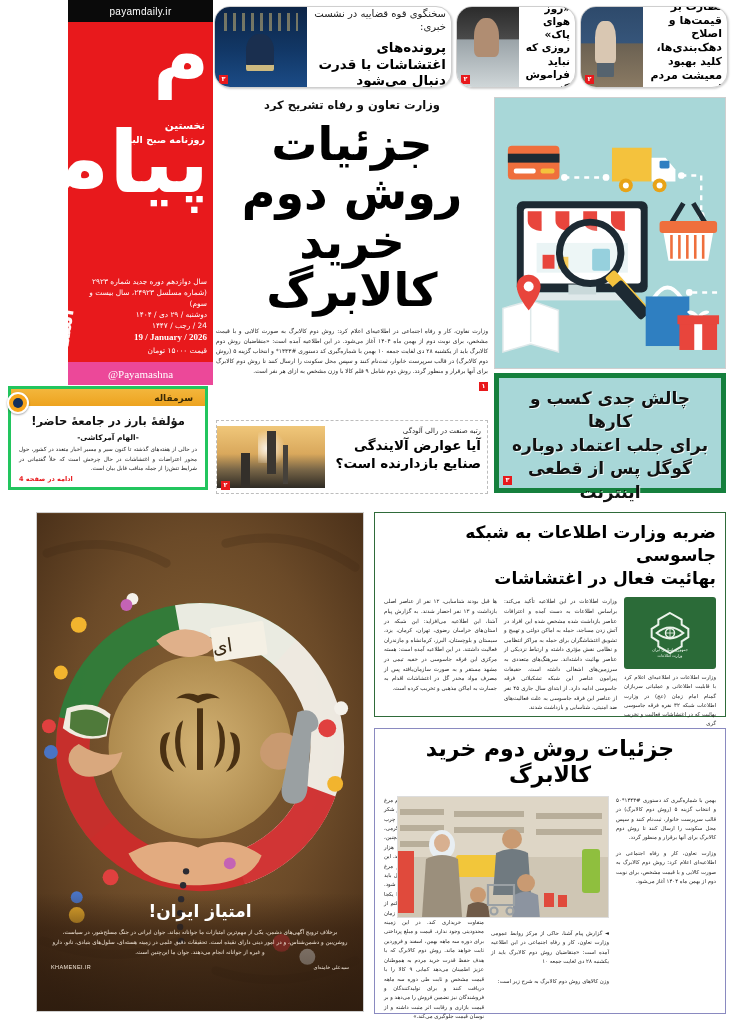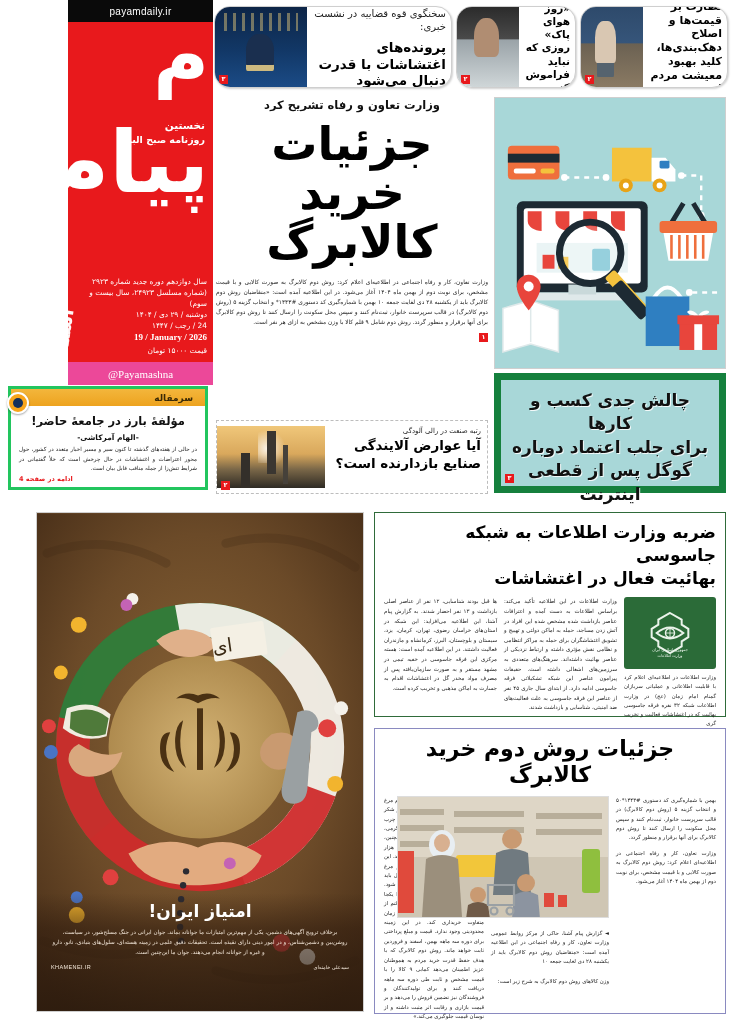--- a/index.html
+++ b/index.html
@@ -138,21 +138,21 @@
   
   .ecom {
     position: absolute; left: 494px; top: 97px; width: 232px; height: 272px;
     background: #a8d7d8; border: 1px solid #cfcfcf; overflow: hidden;
   }
   .ecom svg { display:block; width:100%; height:100%; }
 
   
   .teal {
     position: absolute; left: 494px; top: 373px; width: 232px; height: 120px;
-    background: #a8d7d8; border: 7px solid #15803d; padding: 9px 10px 0 10px;
+    background: #a8d7d8; border: 5px solid #15803d; padding: 9px 10px 0 10px;
     text-align: center;
   }
   .teal .ttl {
     font-size: 17px; font-weight: 700; line-height: 1.38; color: #111;
     text-shadow: 1px 1px 0 rgba(255,255,255,.85);
   }
   .teal .ttl span { display: block; }
 
   
   .edit {
@@ -310,20 +310,21 @@
         <div class="ttl">پرونده‌های اغتشاشات با قدرت دنبال می‌شود</div>
       </div>
       <div class="pagenum">۳</div>
     </div>
   </div>
 
   <div class="lead">
     <div class="over">وزارت تعاون و رفاه تشریح کرد</div>
     <div class="big">
       <span>جزئیات</span>
+      <span>روش دوم</span>
       <span>خرید کالابرگ</span>
     </div>
     <div class="body">وزارت تعاون، کار و رفاه اجتماعی در اطلاعیه‌ای اعلام کرد: روش دوم کالابرگ به صورت کالایی و با قیمت مشخص، برای نوبت دوم از بهمن ماه ۱۴۰۴ آغاز می‌شود. در این اطلاعیه آمده است: «متقاضیان روش دوم کالابرگ باید از یکشنبه ۲۸ دی لغایت جمعه ۱۰ بهمن با شماره‌گیری کد دستوری #۱۴۴۳* و انتخاب گزینه ۵ (روش دوم کالابرگ) در قالب سرپرست خانوار، ثبت‌نام کنند و سپس محل سکونت را ارسال کنند تا روش دوم کالابرگ برای آنها برقرار و منظور گردد. روش دوم شامل ۹ قلم کالا با وزن مشخص به ازای هر نفر است.</div>
     <div class="bodynum">۱</div>
   </div>
 
   <div class="ecom">
     <svg viewBox="0 0 232 272" xmlns="http://www.w3.org/2000/svg">
       <rect width="232" height="272" fill="#a8d7d8"></rect>
 

